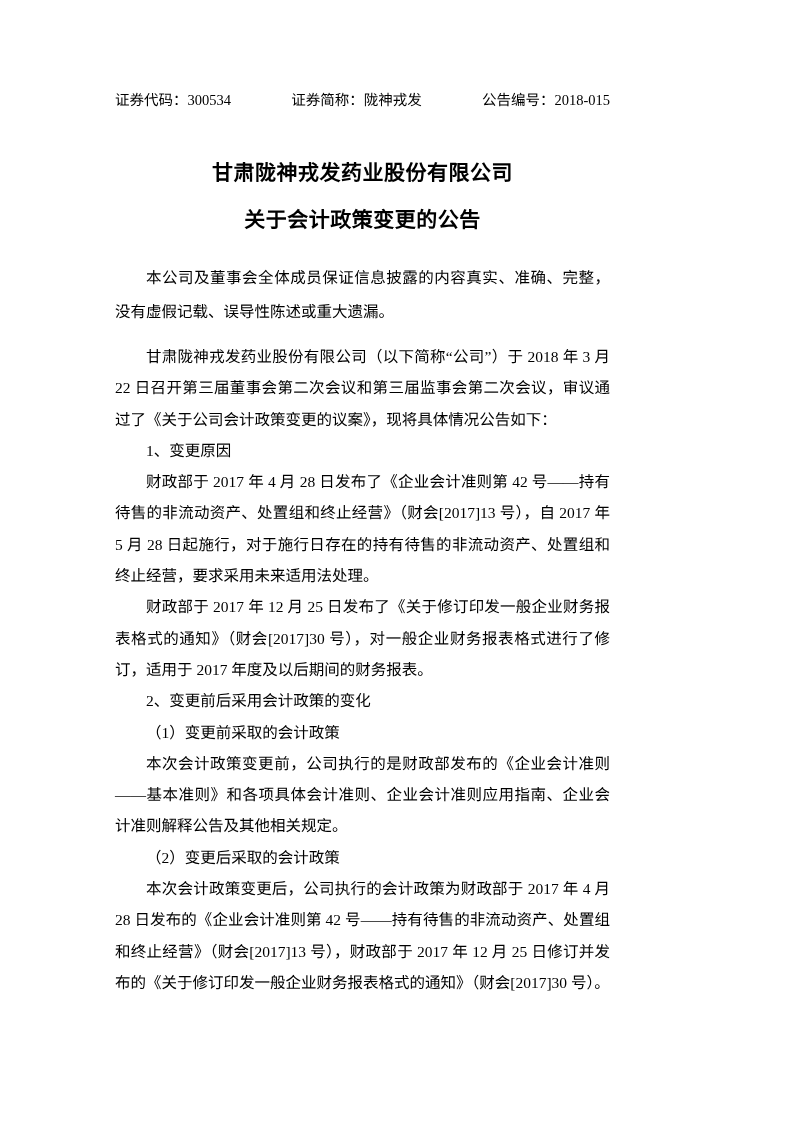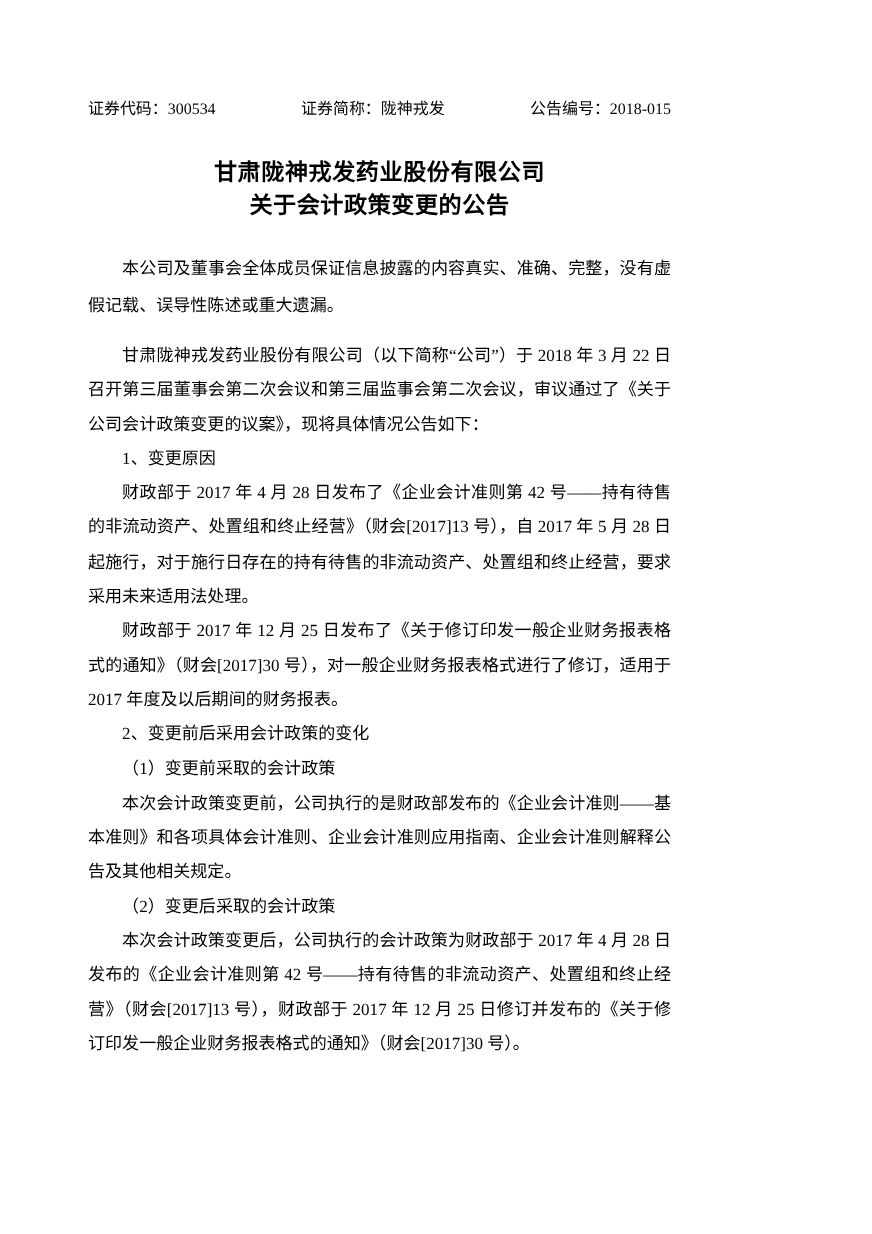--- a/index.html
+++ b/index.html
@@ -8,39 +8,39 @@
   body {
     width: 793px; height: 1122px;
     font-family: "Liberation Serif", "DejaVu Serif", serif;
     color: #000000;
     overflow: hidden;
   }
   .page {
     position: relative;
     width: 730px; height: 1122px;
     background: #ffffff;
-    padding: 90px 120px 0 80px;
+    padding: 90px 120px 0 115px;
   }
   .doc-header {
     display: flex;
     justify-content: space-between;
     align-items: baseline;
     font-size: 14.5px;
     line-height: 20px;
     white-space: nowrap;
   }
   .title, .subtitle {
     font-size: 21px;
     font-weight: bold;
     text-align: center;
     line-height: 30px;
     letter-spacing: 0.5px;
   }
-  .title { margin-top: 32px; }
-  .subtitle { margin-top: 0; }
+  .title { margin-top: 48px; }
+  .subtitle { margin-top: 17px; }
   .disclaimer {
     margin-top: 26px;
     font-weight: normal;
     font-size: 15.5px;
     line-height: 34px;
     text-indent: 2em;
     text-align: justify;
   }
   .doc-body {
     margin-top: 12px;

